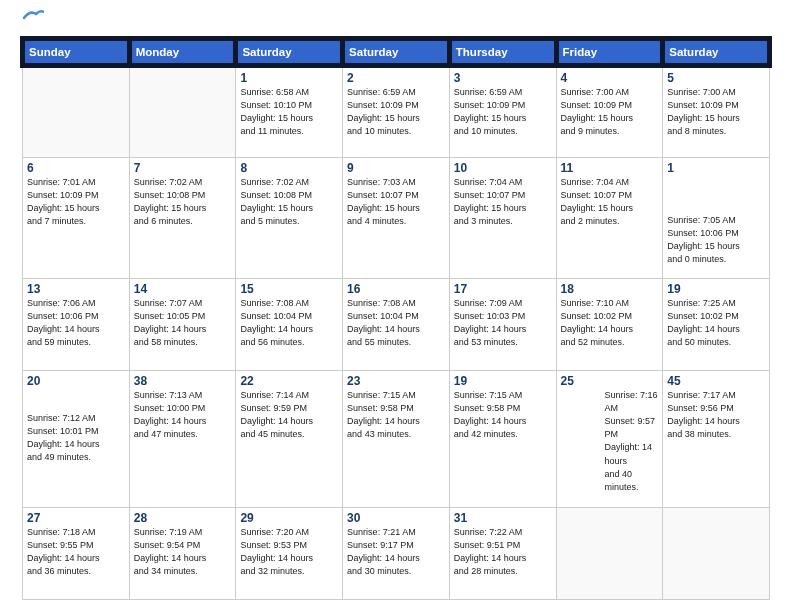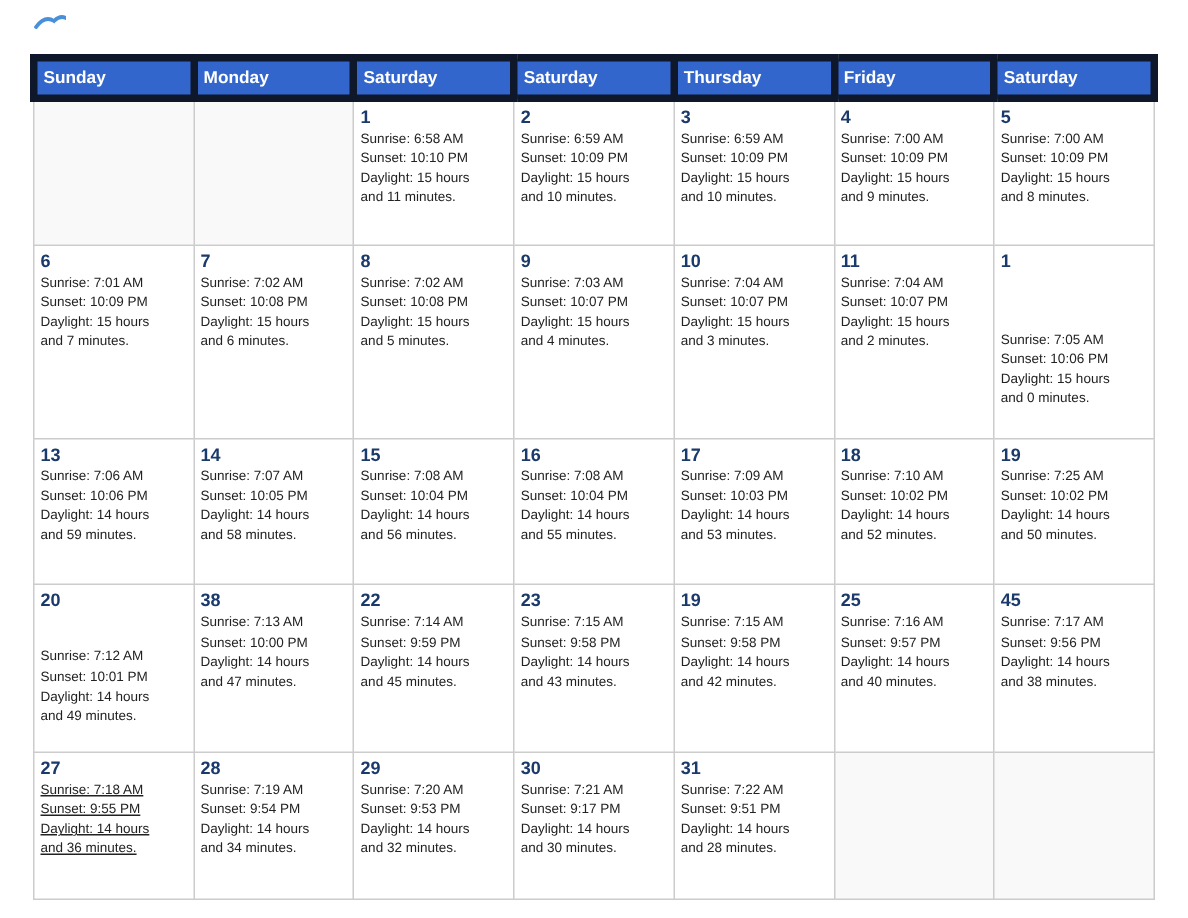--- a/index.html
+++ b/index.html
@@ -297,37 +297,37 @@
           </td>
           <td>
             <span class="day-num">19</span>
             <div class="day-info" style="white-space: pre-line;">Sunrise: 7:15 AM
 Sunset: 9:58 PM
 Daylight: 14 hours
 and 42 minutes.</div>
           </td>
           <td>
             <span class="day-num">25</span>
-            <div class="day-info" style="white-space: pre-line;">Sunrise: 7:16 AM
+            <div class="day-info" style="white-space: pre-line; margin-left: 44px;">Sunrise: 7:16 AM
 Sunset: 9:57 PM
 Daylight: 14 hours
 and 40 minutes.</div>
           </td>
           <td>
             <span class="day-num">45</span>
             <div class="day-info" style="white-space: pre-line;">Sunrise: 7:17 AM
 Sunset: 9:56 PM
 Daylight: 14 hours
 and 38 minutes.</div>
           </td>
         </tr>
         <tr>
           <td>
             <span class="day-num">27</span>
-            <div class="day-info" style="white-space: pre-line; text-decoration: underline;">Sunrise: 7:18 AM
+            <div class="day-info" style="white-space: pre-line;">Sunrise: 7:18 AM
 Sunset: 9:55 PM
 Daylight: 14 hours
 and 36 minutes.</div>
           </td>
           <td>
             <span class="day-num">28</span>
             <div class="day-info" style="white-space: pre-line;">Sunrise: 7:19 AM
 Sunset: 9:54 PM
 Daylight: 14 hours
 and 34 minutes.</div>

